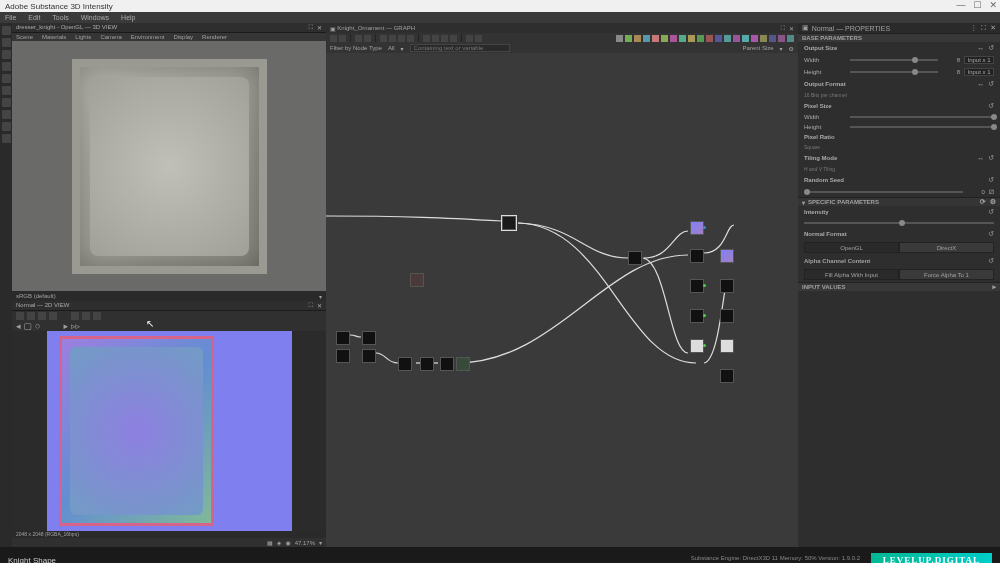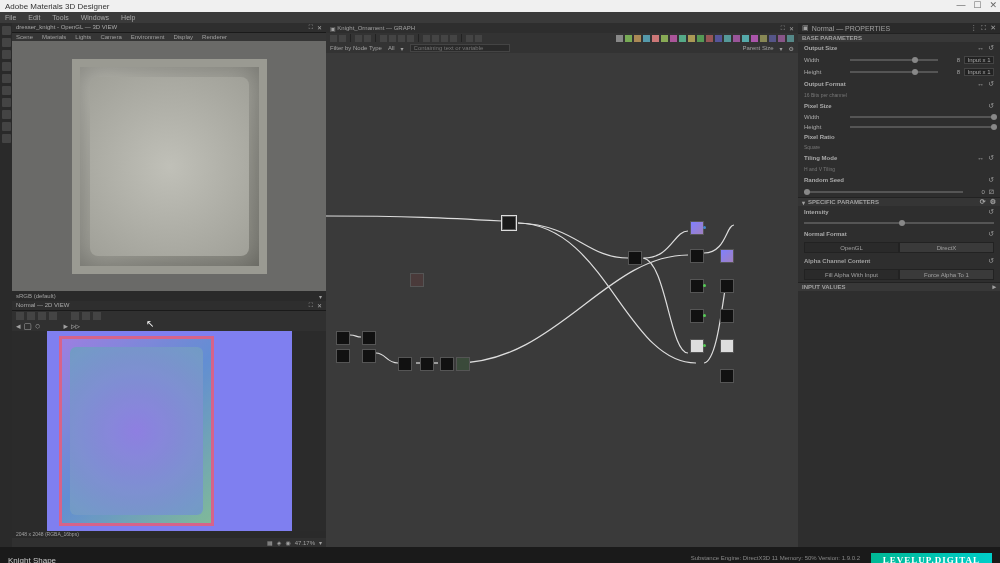--- a/index.html
+++ b/index.html
@@ -83,21 +83,21 @@
 
 .cursor { position: absolute; left: 146px; top: 318px; width: 8px; height: 10px; pointer-events: none; }
 .cursor::before { content: '↖'; color: #fff; font-size: 10px; }
 
 .brand-status { position: absolute; right: 140px; bottom: 2px; font-size: 6px; color: #888; }
 </style>
 </head>
 <body>
 
 <div class="titlebar">
-  <span>Adobe Materials 3D Designer</span>
+  <span>Adobe Substance 3D Intensity</span>
   <div class="titlebar-controls">
     <span>—</span>
     <span>☐</span>
     <span>✕</span>
   </div>
 </div>
 
 <div class="menubar">
   <span>File</span>
   <span>Edit</span>

